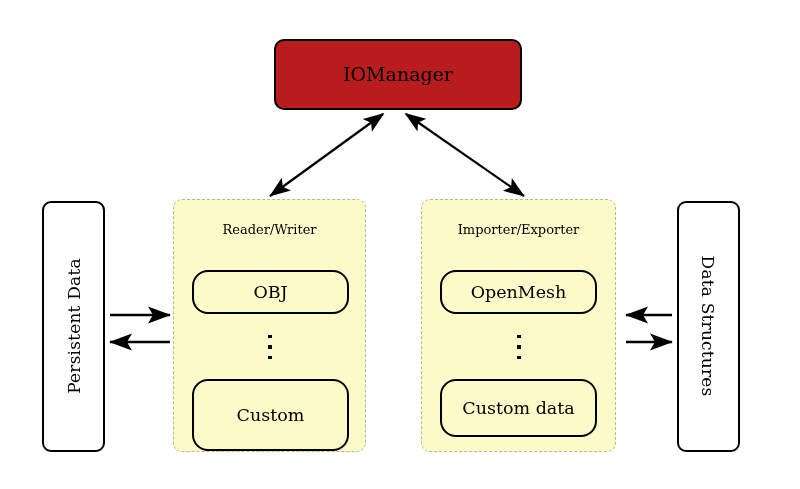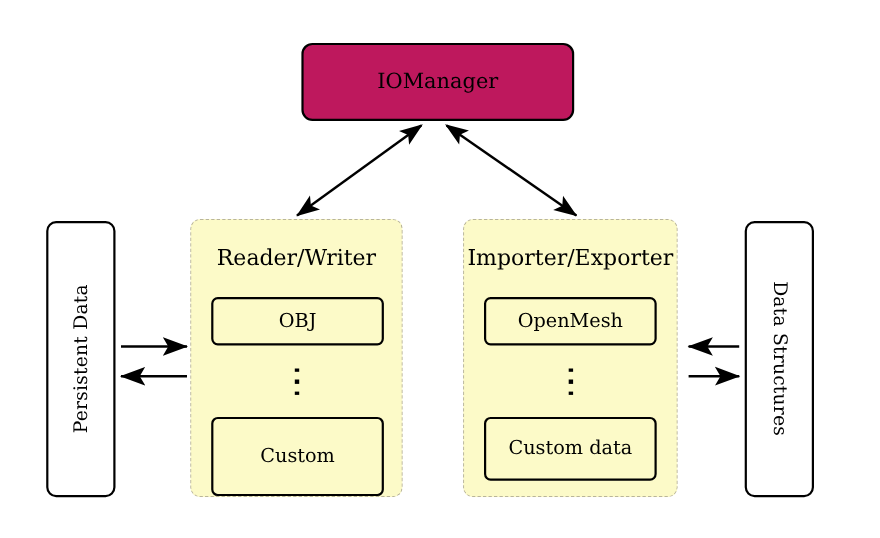--- a/index.html
+++ b/index.html
@@ -39,49 +39,49 @@
 
   .vtext {
     white-space: nowrap;
     font-size: 17px;
     letter-spacing: 0.2px;
   }
   .vtext.up   { transform: rotate(-90deg); }
   .vtext.down { transform: rotate(90deg); }
 
   .manager-box {
-    background: #be185d;
+    background: #b91c1c;
     border: 2.6px solid #000000;
     border-radius: 10px;
     font-size: 19px;
   }
 
   .group-box {
     position: absolute;
     box-sizing: border-box;
     background: #fcfac8;
     border: 1.6px dashed #b9b59a;
     border-radius: 9px;
   }
 
   .group-title {
     position: absolute;
     left: 0;
     right: 0;
     text-align: center;
-    font-size: 20px;
+    font-size: 13px;
     white-space: nowrap;
   }
 
   .inner-box {
     position: absolute;
     box-sizing: border-box;
     background: #fcfac8;
     border: 2.8px solid #000000;
-    border-radius: 6px;
+    border-radius: 16px;
     display: flex;
     align-items: center;
     justify-content: center;
     text-align: center;
     font-size: 17.5px;
     line-height: 1.2;
   }
 
   .vdots {
     position: absolute;

